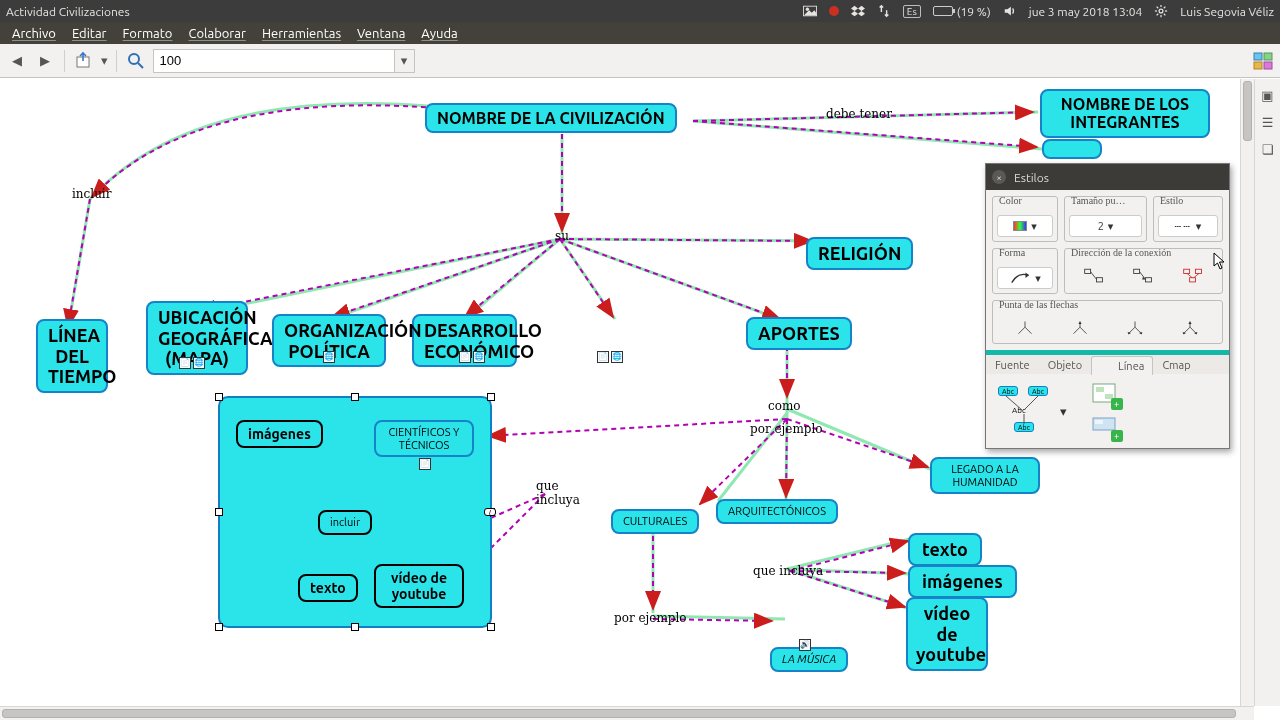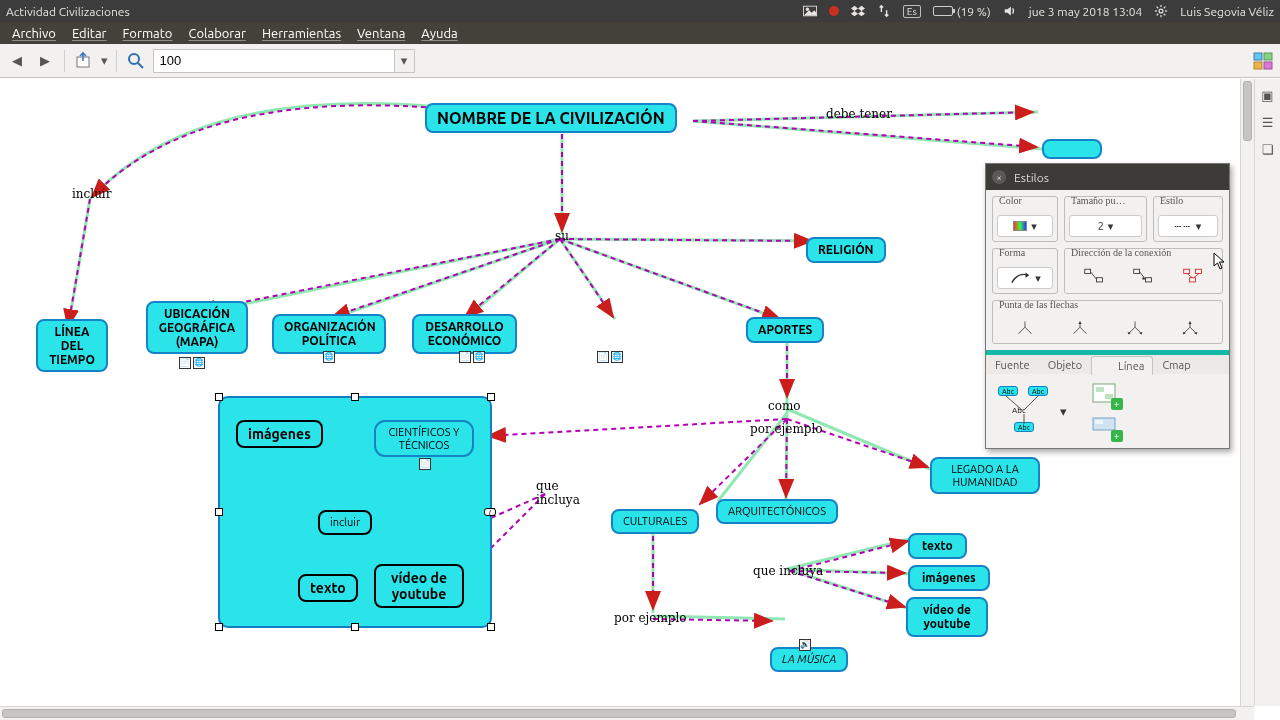--- a/index.html
+++ b/index.html
@@ -25,21 +25,21 @@
   .zoom-combo input { border: none; width: 240px; padding: 0 6px; font-size: 13px; outline: none; background: transparent; }
   .zoom-combo .dd { width: 20px; height: 100%; border-left: 1px solid #c6c4c2; display: flex; align-items: center; justify-content: center; color: #555; background:#f2f1f0; }
   .side-right { position: absolute; top: 79px; right: 0; width: 26px; bottom: 14px; background: #f2f1f0; border-left: 1px solid #d7d6d4; }
   .side-icon { width: 22px; height: 22px; margin: 5px auto; display:flex; align-items:center; justify-content:center; color:#555;}
   
   .canvas-wrap { position: absolute; top: 79px; left: 0; right: 26px; bottom: 14px; background: #fff; overflow: hidden; }
   .scroll-h { position: absolute; left: 0; right: 26px; bottom: 0; height: 14px; background: #f2f1f0; border-top:1px solid #d7d6d4; }
   .scroll-h .thumb { position:absolute; left:2px; right:18px; top:2px; bottom:2px; background:#c7c5c3; border-radius:3px; border:1px solid #b3b1af; }
   .scroll-v-in { position:absolute; top:0; bottom:0; right:0; width:14px; background:#f2f1f0; border-left:1px solid #d7d6d4;}
   .scroll-v-in .thumb{position:absolute; top:2px; left:2px; right:2px; height:60px; background:#c7c5c3; border-radius:3px; border:1px solid #b3b1af;}
-  .node { position: absolute; background: #2be4ea; border: 2px solid #1483c7; border-radius: 8px; text-align: center; font-weight: bold; color: #000; padding: 4px 10px; line-height: 1.15; font-size: 12px; }
+  .node { position: absolute; background: #2be4ea; border: 2px solid #1483c7; border-radius: 8px; text-align: center; font-weight: bold; color: #000; padding: 4px 10px; line-height: 1.15; font-size: 18px; }
   .node-lg { font-size: 16px; }
   .node-small { font-size: 11px; font-weight: normal; }
   .label { position: absolute; font-family: "DejaVu Serif", serif; font-size: 12px; color: #000; }
   .sel-group { position: absolute; border: 2px solid #107fc3; background: #2be4ea; border-radius: 10px; }
   .sel-node { background: #2be4ea; border: 2px solid #000; border-radius: 8px; padding: 4px 10px; font-weight: bold; font-size: 14px; }
   .handle { position:absolute; width:8px; height:8px; background:#fff; border:1px solid #000;}
   .attach-ic { display:inline-block; width:12px; height:12px; border:1px solid #333; background:#fafafa; margin:0 1px; font-size:8px; line-height:10px; text-align:center;}
   .attachments { position: absolute; display:flex; }
   
   .dialog { position: absolute; background: #f2f1f0; border: 1px solid #777; box-shadow: 2px 3px 6px rgba(0,0,0,0.35); width: 245px; }
@@ -216,20 +216,21 @@
       <line x1="545" y1="415" x2="358" y2="498"></line>
       <line x1="653" y1="448" x2="653" y2="530"></line>
       <line x1="653" y1="540" x2="772" y2="542"></line>
       <line x1="790" y1="492" x2="908" y2="462"></line>
       <line x1="790" y1="492" x2="905" y2="494"></line>
       <line x1="790" y1="492" x2="905" y2="528"></line>
     </g>
   </svg>
 
   <div class="node node-lg" style="left:425px; top:24px;">NOMBRE DE LA CIVILIZACIÓN</div>
+  <div class="node node-lg" style="left:1040px; top:10px; width:170px;">NOMBRE DE LOS INTEGRANTES</div>
   <div class="node" style="left:1042px; top:60px; width:60px; height:20px;"></div>
   <div class="node" style="left:806px; top:158px;">RELIGIÓN</div>
   <div class="node" style="left:36px; top:240px; width:72px;">LÍNEA DEL TIEMPO</div>
   <div class="node" style="left:146px; top:222px; width:102px;">UBICACIÓN GEOGRÁFICA (MAPA)</div>
   <div class="node" style="left:412px; top:235px; width:105px;">DESARROLLO ECONÓMICO</div>
   <div class="node" style="left:272px; top:235px; width:114px;">ORGANIZACIÓN POLÍTICA</div>
   <div class="node" style="left:746px; top:238px;">APORTES</div>
   <div class="node node-small" style="left:611px; top:430px;">CULTURALES</div>
   <div class="node node-small" style="left:716px; top:420px;">ARQUITECTÓNICOS</div>
   <div class="node node-small" style="left:930px; top:378px; width:110px; white-space:normal;">LEGADO A LA HUMANIDAD</div>
@@ -270,21 +271,21 @@
     <div class="handle" style="top:-5px; left:-5px;"></div>
       <div class="handle" style="top:-5px; right:-5px;"></div>
     <div class="handle" style="bottom:-5px; left:-5px;"></div>
       <div class="handle" style="bottom:-5px; right:-5px;"></div>
     <div class="handle" style="top:-5px; left:50%; margin-left:-4px;"></div>
       <div class="handle" style="bottom:-5px; left:50%; margin-left:-4px;"></div>
     <div class="handle" style="left:-5px; top:50%; margin-top:-4px;"></div>
       <div class="handle" style="right:-5px; top:50%; margin-top:-4px;"></div>
     <div class="handle" style="right:-6px; top:50%; margin-top:-4px; border-radius:3px; width:12px; font-size:8px; text-align:center;">⟨</div>
     <div class="node sel-node" style="position:absolute; left:16px; top:22px;">imágenes</div>
-    <div class="node node-small" style="position:absolute; left:154px; top:22px; width:100px;border-radius:11px;">CIENTÍFICOS Y TÉCNICOS</div>
+    <div class="node node-small" style="position:absolute; left:154px; top:22px; width:100px;">CIENTÍFICOS Y TÉCNICOS</div>
     <div class="attachments" style="left:198px; top:60px;">
         <span class="attach-ic">📄</span>
       </div>
     <div class="node node-small" style="position:absolute; left:98px; top:112px; border-color:#000; font-weight:normal;">incluir</div>
     <div class="node sel-node" style="position:absolute; left:78px; top:176px;">texto</div>
     <div class="node sel-node" style="position:absolute; left:154px; top:166px; width:90px;">vídeo de youtube</div>
   </div>
 
   <div class="scroll-v-in">
       <div class="thumb"></div>

